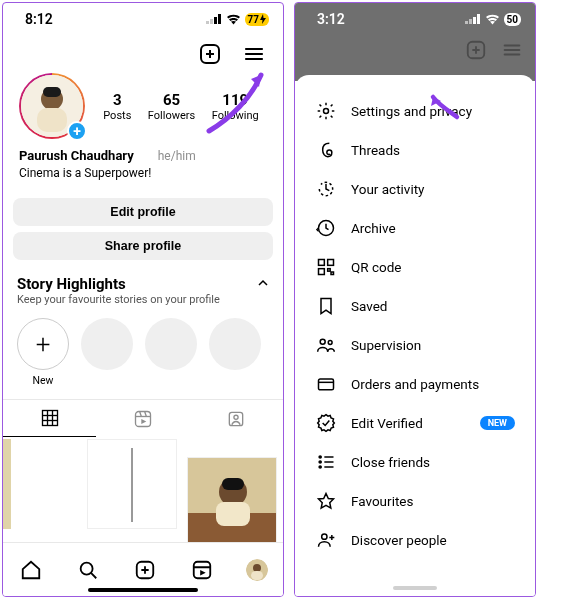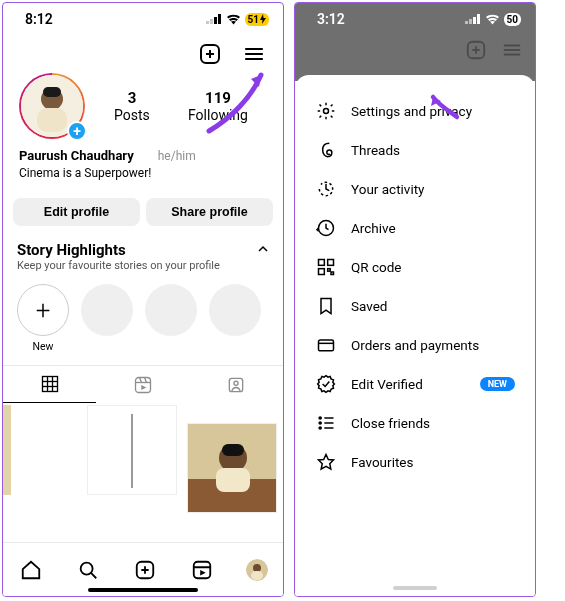--- a/index.html
+++ b/index.html
@@ -65,29 +65,29 @@
   .avatar-img svg { width:62px; height:62px; }
   .avatar-badge {
     position:absolute; right:-2px; bottom:-2px;
     width:20px; height:20px; border-radius:50%;
     background:#1da1f2; border:2px solid #fff;
     display:flex; align-items:center; justify-content:center;
     color:#fff; font-size:14px; font-weight:700; line-height:1;
   }
   .stats { flex:1; display:flex; justify-content:space-around; text-align:center; }
   .stat .num { font-size:15px; font-weight:700; color:#000; }
-  .stat .lbl { font-size:14px; color:#000; }
+  .stat .lbl { font-size:11px; color:#000; }
 
   .profile-name { padding: 0 16px; }
   .profile-name .display-name { font-size:13px; font-weight:700; color:#000; display:inline;margin-top:30px; }
   .profile-name .pronouns { font-size:12px; color:#8e8e8e; margin-left:20px; }
   .profile-name .bio { font-size:12px; color:#000; margin-top:2px; }
 
   .action-buttons {
-    display:flex; gap:6px; padding: 18px 10px 10px 10px;
+    display:flex; gap:6px; padding: 18px 10px 10px 10px; flex-direction: column;
   }
   .pill-btn {
     flex:1; background:#efefef; border:none; border-radius:8px;
     font-size:12.5px; font-weight:600; color:#000;
     padding:7px 0; text-align:center;
   }
 
   .highlights-head {
     display:flex; align-items:center; justify-content:space-between;
     padding: 4px 14px 0 14px;
@@ -191,21 +191,21 @@
       <svg width="16" height="10" viewBox="0 0 16 10">
           <rect x="0" y="7" width="3" height="3" fill="#c9c9c9"></rect>
           <rect x="4" y="5" width="3" height="5" fill="#c9c9c9"></rect>
           <rect x="8" y="3" width="3" height="7" fill="#000"></rect>
           <rect x="12" y="0" width="3" height="10" fill="#000"></rect>
         </svg>
       <svg width="15" height="11" viewBox="0 0 15 11">
           <path d="M7.5 10.5 L5 7.5 C6 6.7 9 6.7 10 7.5 Z M3 5.5 C5 3.5 10 3.5 12 5.5 L10.5 7 C9 5.8 6 5.8 4.5 7 Z M1 3 C4 0 11 0 14 3 L12.5 4.5 C10 2.3 5 2.3 2.5 4.5 Z" fill="#000"></path>
         </svg>
       <span class="battery-pill">
-        <span>51</span>
+        <span>77</span>
         <svg width="6" height="10" viewBox="0 0 6 10">
             <path d="M3 0 L0 6 H2.5 L2 10 L6 4 H3.5 Z" fill="#000"></path>
           </svg>
       </span>
     </span>
   </div>
 
   <div class="profile-actions-row">
     <span class="icon-btn">
       <svg width="24" height="24" viewBox="0 0 24 24" fill="none" stroke="#000" stroke-width="2">
@@ -234,20 +234,24 @@
           <rect x="22" y="12" width="18" height="10" rx="5" fill="#1a1a1a"></rect>
         </svg>
       </div>
         </div>
       <div class="avatar-badge">+</div>
     </div>
     <div class="stats">
       <div class="stat">
         <div class="num">3</div>
         <div class="lbl">Posts</div>
+      </div>
+      <div class="stat">
+        <div class="num">65</div>
+        <div class="lbl">Followers</div>
       </div>
       <div class="stat">
         <div class="num">119</div>
         <div class="lbl">Following</div>
       </div>
     </div>
   </div>
 
   <div class="profile-name">
     <span class="display-name">Paurush Chaudhary</span>
@@ -468,20 +472,31 @@
 
       <div class="menu-item">
         <span class="mi-icon">
             <svg width="20" height="20" viewBox="0 0 24 24" fill="none" stroke="#000" stroke-width="1.8">
               <path d="M6 3h12v18l-6-4-6 4z"></path>
             </svg>
           </span>
         <span>Saved</span>
       </div>
 
+      <div class="menu-item">
+        <span class="mi-icon">
+            <svg width="20" height="20" viewBox="0 0 24 24" fill="none" stroke="#000" stroke-width="1.8">
+              <circle cx="8" cy="8" r="3"></circle>
+              <circle cx="17" cy="9" r="2.3"></circle>
+              <path d="M2 20c0-3 3-5 6-5s6 2 6 5"></path>
+              <path d="M14 20c0-2 2-3.5 4-3.5s4 1.5 4 3.5"></path>
+            </svg>
+          </span>
+        <span>Supervision</span>
+      </div>
 
       <div class="menu-item">
         <span class="mi-icon">
             <svg width="20" height="20" viewBox="0 0 24 24" fill="none" stroke="#000" stroke-width="1.8">
               <rect x="3" y="6" width="18" height="13" rx="2"></rect>
               <line x1="3" y1="10" x2="21" y2="10"></line>
             </svg>
           </span>
         <span>Orders and payments</span>
       </div>
@@ -513,20 +528,31 @@
 
       <div class="menu-item">
         <span class="mi-icon">
             <svg width="20" height="20" viewBox="0 0 24 24" fill="none" stroke="#000" stroke-width="1.8">
               <polygon points="12,3 14.8,9 21,9.5 16.5,14 17.8,20.5 12,17.3 6.2,20.5 7.5,14 3,9.5 9.2,9"></polygon>
             </svg>
           </span>
         <span>Favourites</span>
       </div>
 
+      <div class="menu-item">
+        <span class="mi-icon">
+            <svg width="20" height="20" viewBox="0 0 24 24" fill="none" stroke="#000" stroke-width="1.8">
+              <circle cx="10" cy="8" r="3.2"></circle>
+              <path d="M3 20c0-3.5 3-6 7-6s7 2.5 7 6"></path>
+              <line x1="19" y1="6" x2="19" y2="12"></line>
+              <line x1="16" y1="9" x2="22" y2="9"></line>
+            </svg>
+          </span>
+        <span>Discover people</span>
+      </div>
 
     </div>
   </div>
 
   <svg class="arrow-annot2" viewBox="0 0 36 30">
     <path d="M30 26 C 22 20, 12 14, 6 6" stroke="#8a3ce8" stroke-width="4.5" fill="none" stroke-linecap="round"></path>
     <polygon points="6,6 4,15 14,10" fill="#8a3ce8"></polygon>
   </svg>
 </div>
 

